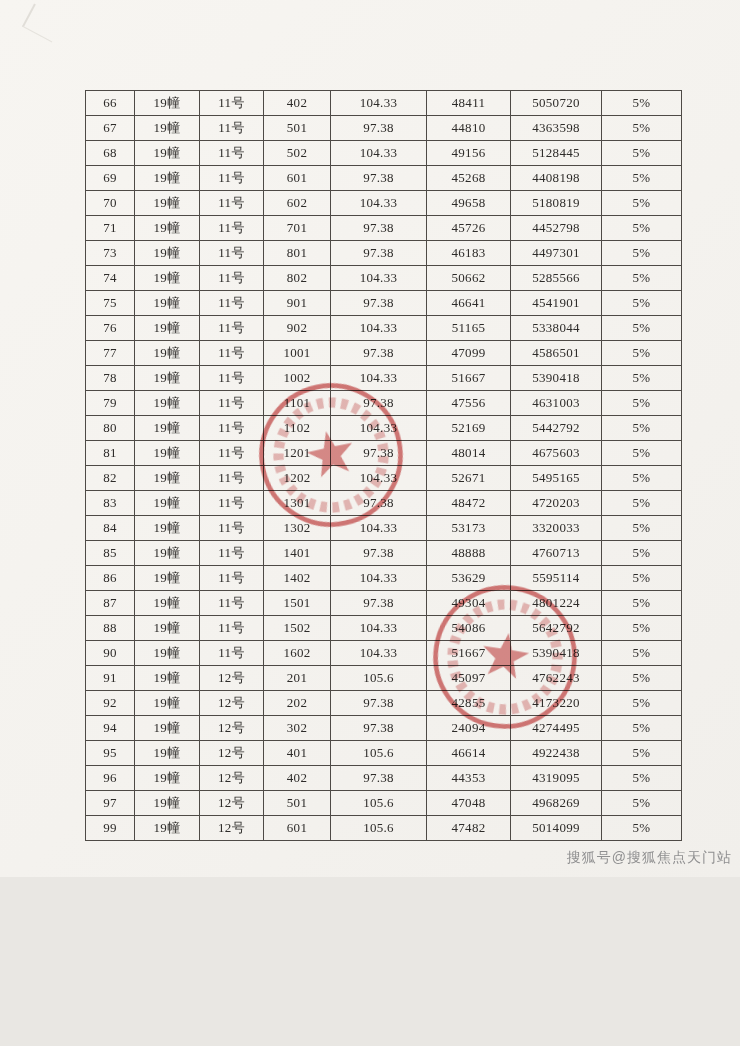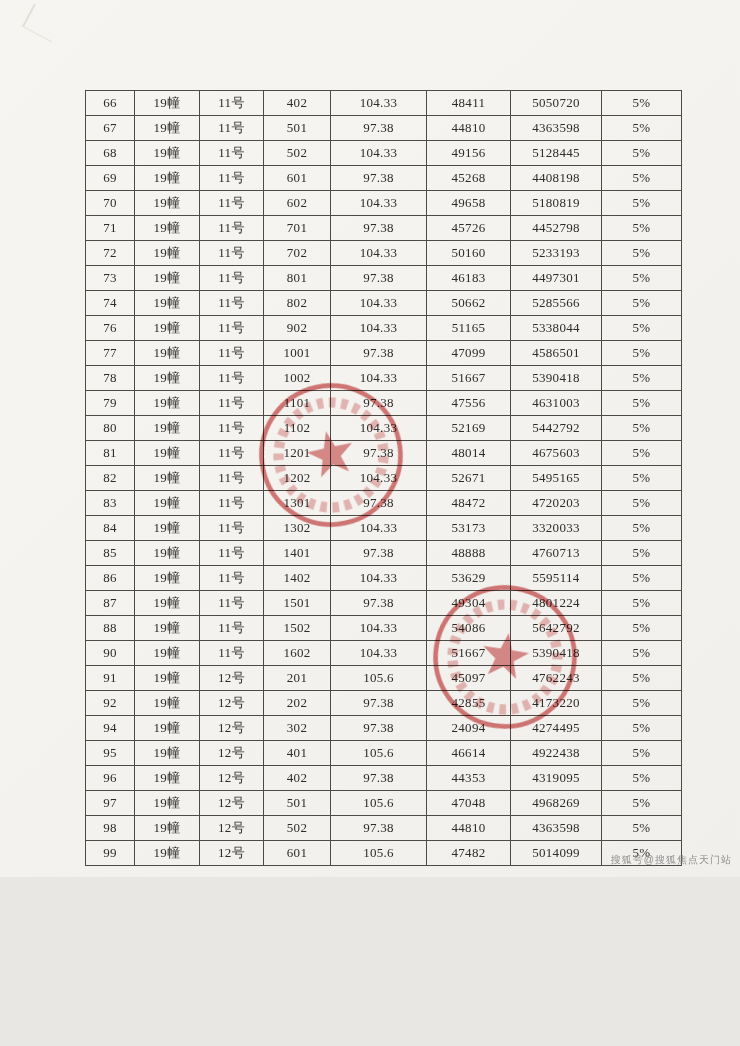--- a/index.html
+++ b/index.html
@@ -41,21 +41,21 @@
   .stamp {
     position:absolute; width:150px; height:150px;
     opacity:.72; mix-blend-mode:multiply; filter:blur(.5px);
     pointer-events:none;
   }
   .stamp-1 { left:256px; top:380px; transform:rotate(-12deg); }
   .stamp-2 { left:430px; top:582px; transform:rotate(9deg); }
   .watermark {
     position:absolute; right:8px; bottom:10px;
     font-family:"Liberation Sans","DejaVu Sans",sans-serif;
-    font-size:10px; color:#8f8f90; letter-spacing:1px;
+    font-size:14px; color:#8f8f90; letter-spacing:1px;
   }
 </style>
 </head>
 <body>
 
 <div class="page">
 
   <div class="crease"></div>
 
   <table class="price-table">
@@ -124,47 +124,47 @@
           <td>71</td>
           <td>19幢</td>
           <td>11号</td>
           <td>701</td>
           <td>97.38</td>
           <td>45726</td>
           <td>4452798</td>
           <td>5%</td>
         </tr>
         <tr>
-          <td>72</td>
-          <td>19幢</td>
-          <td>11号</td>
-          <td>702</td>
-          <td>104.33</td>
-          <td>50160</td>
-          <td>5233193</td>
-          <td>5%</td>
-        </tr>
-        <tr>
           <td>73</td>
           <td>19幢</td>
           <td>11号</td>
           <td>801</td>
           <td>97.38</td>
           <td>46183</td>
           <td>4497301</td>
           <td>5%</td>
         </tr>
         <tr>
           <td>74</td>
           <td>19幢</td>
           <td>11号</td>
           <td>802</td>
           <td>104.33</td>
           <td>50662</td>
           <td>5285566</td>
+          <td>5%</td>
+        </tr>
+        <tr>
+          <td>75</td>
+          <td>19幢</td>
+          <td>11号</td>
+          <td>901</td>
+          <td>97.38</td>
+          <td>46641</td>
+          <td>4541901</td>
           <td>5%</td>
         </tr>
         <tr>
           <td>76</td>
           <td>19幢</td>
           <td>11号</td>
           <td>902</td>
           <td>104.33</td>
           <td>51165</td>
           <td>5338044</td>
@@ -351,30 +351,20 @@
           <td>5%</td>
         </tr>
         <tr>
           <td>97</td>
           <td>19幢</td>
           <td>12号</td>
           <td>501</td>
           <td>105.6</td>
           <td>47048</td>
           <td>4968269</td>
-          <td>5%</td>
-        </tr>
-        <tr>
-          <td>98</td>
-          <td>19幢</td>
-          <td>12号</td>
-          <td>502</td>
-          <td>97.38</td>
-          <td>44810</td>
-          <td>4363598</td>
           <td>5%</td>
         </tr>
         <tr>
           <td>99</td>
           <td>19幢</td>
           <td>12号</td>
           <td>601</td>
           <td>105.6</td>
           <td>47482</td>
           <td>5014099</td>

